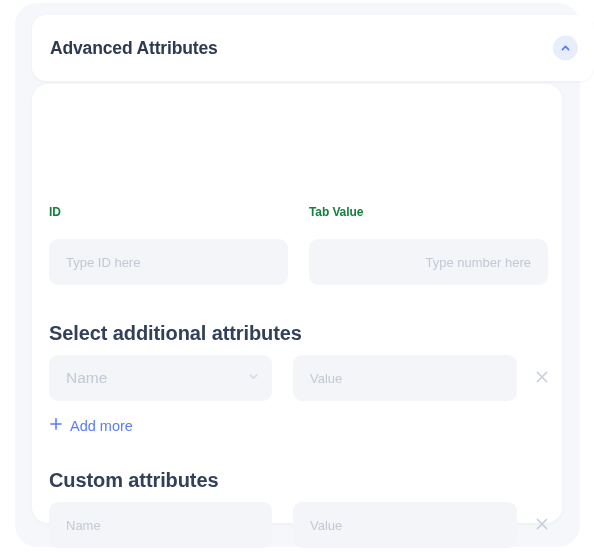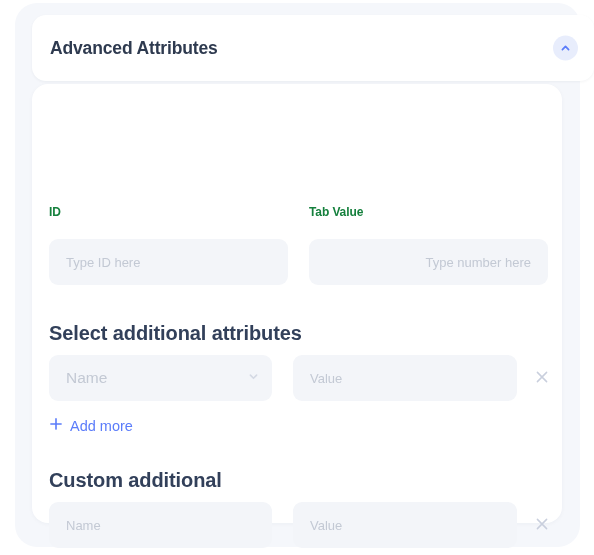--- a/index.html
+++ b/index.html
@@ -231,21 +231,21 @@
 
       <button class="addmore" id="add-select">
         <span class="plus-icon">
           <svg width="14" height="14" viewBox="0 0 14 14" fill="none">
             <path d="M7 1.9V12.1M1.9 7H12.1" stroke="#5b7cfa" stroke-width="1.6" stroke-linecap="round"></path>
           </svg>
         </span>
         <span>Add more</span>
       </button>
 
-      <div class="section-label" id="lbl-custom">Custom additional</div>
+      <div class="section-label" id="lbl-custom">Custom attributes</div>
 
       <input class="txt" id="cus-name" type="text" placeholder="Name" style="">
 
       <input class="txt" id="cus-value" type="text" placeholder="Value" style="">
 
       <button class="remove-btn" id="cus-remove">
         <span>
           <svg width="16" height="16" viewBox="0 0 16 16" fill="none">
             <path d="M3.4 3.4L12.6 12.6M12.6 3.4L3.4 12.6" stroke="#c9cfdd" stroke-width="1.5" stroke-linecap="round"></path>
           </svg>

